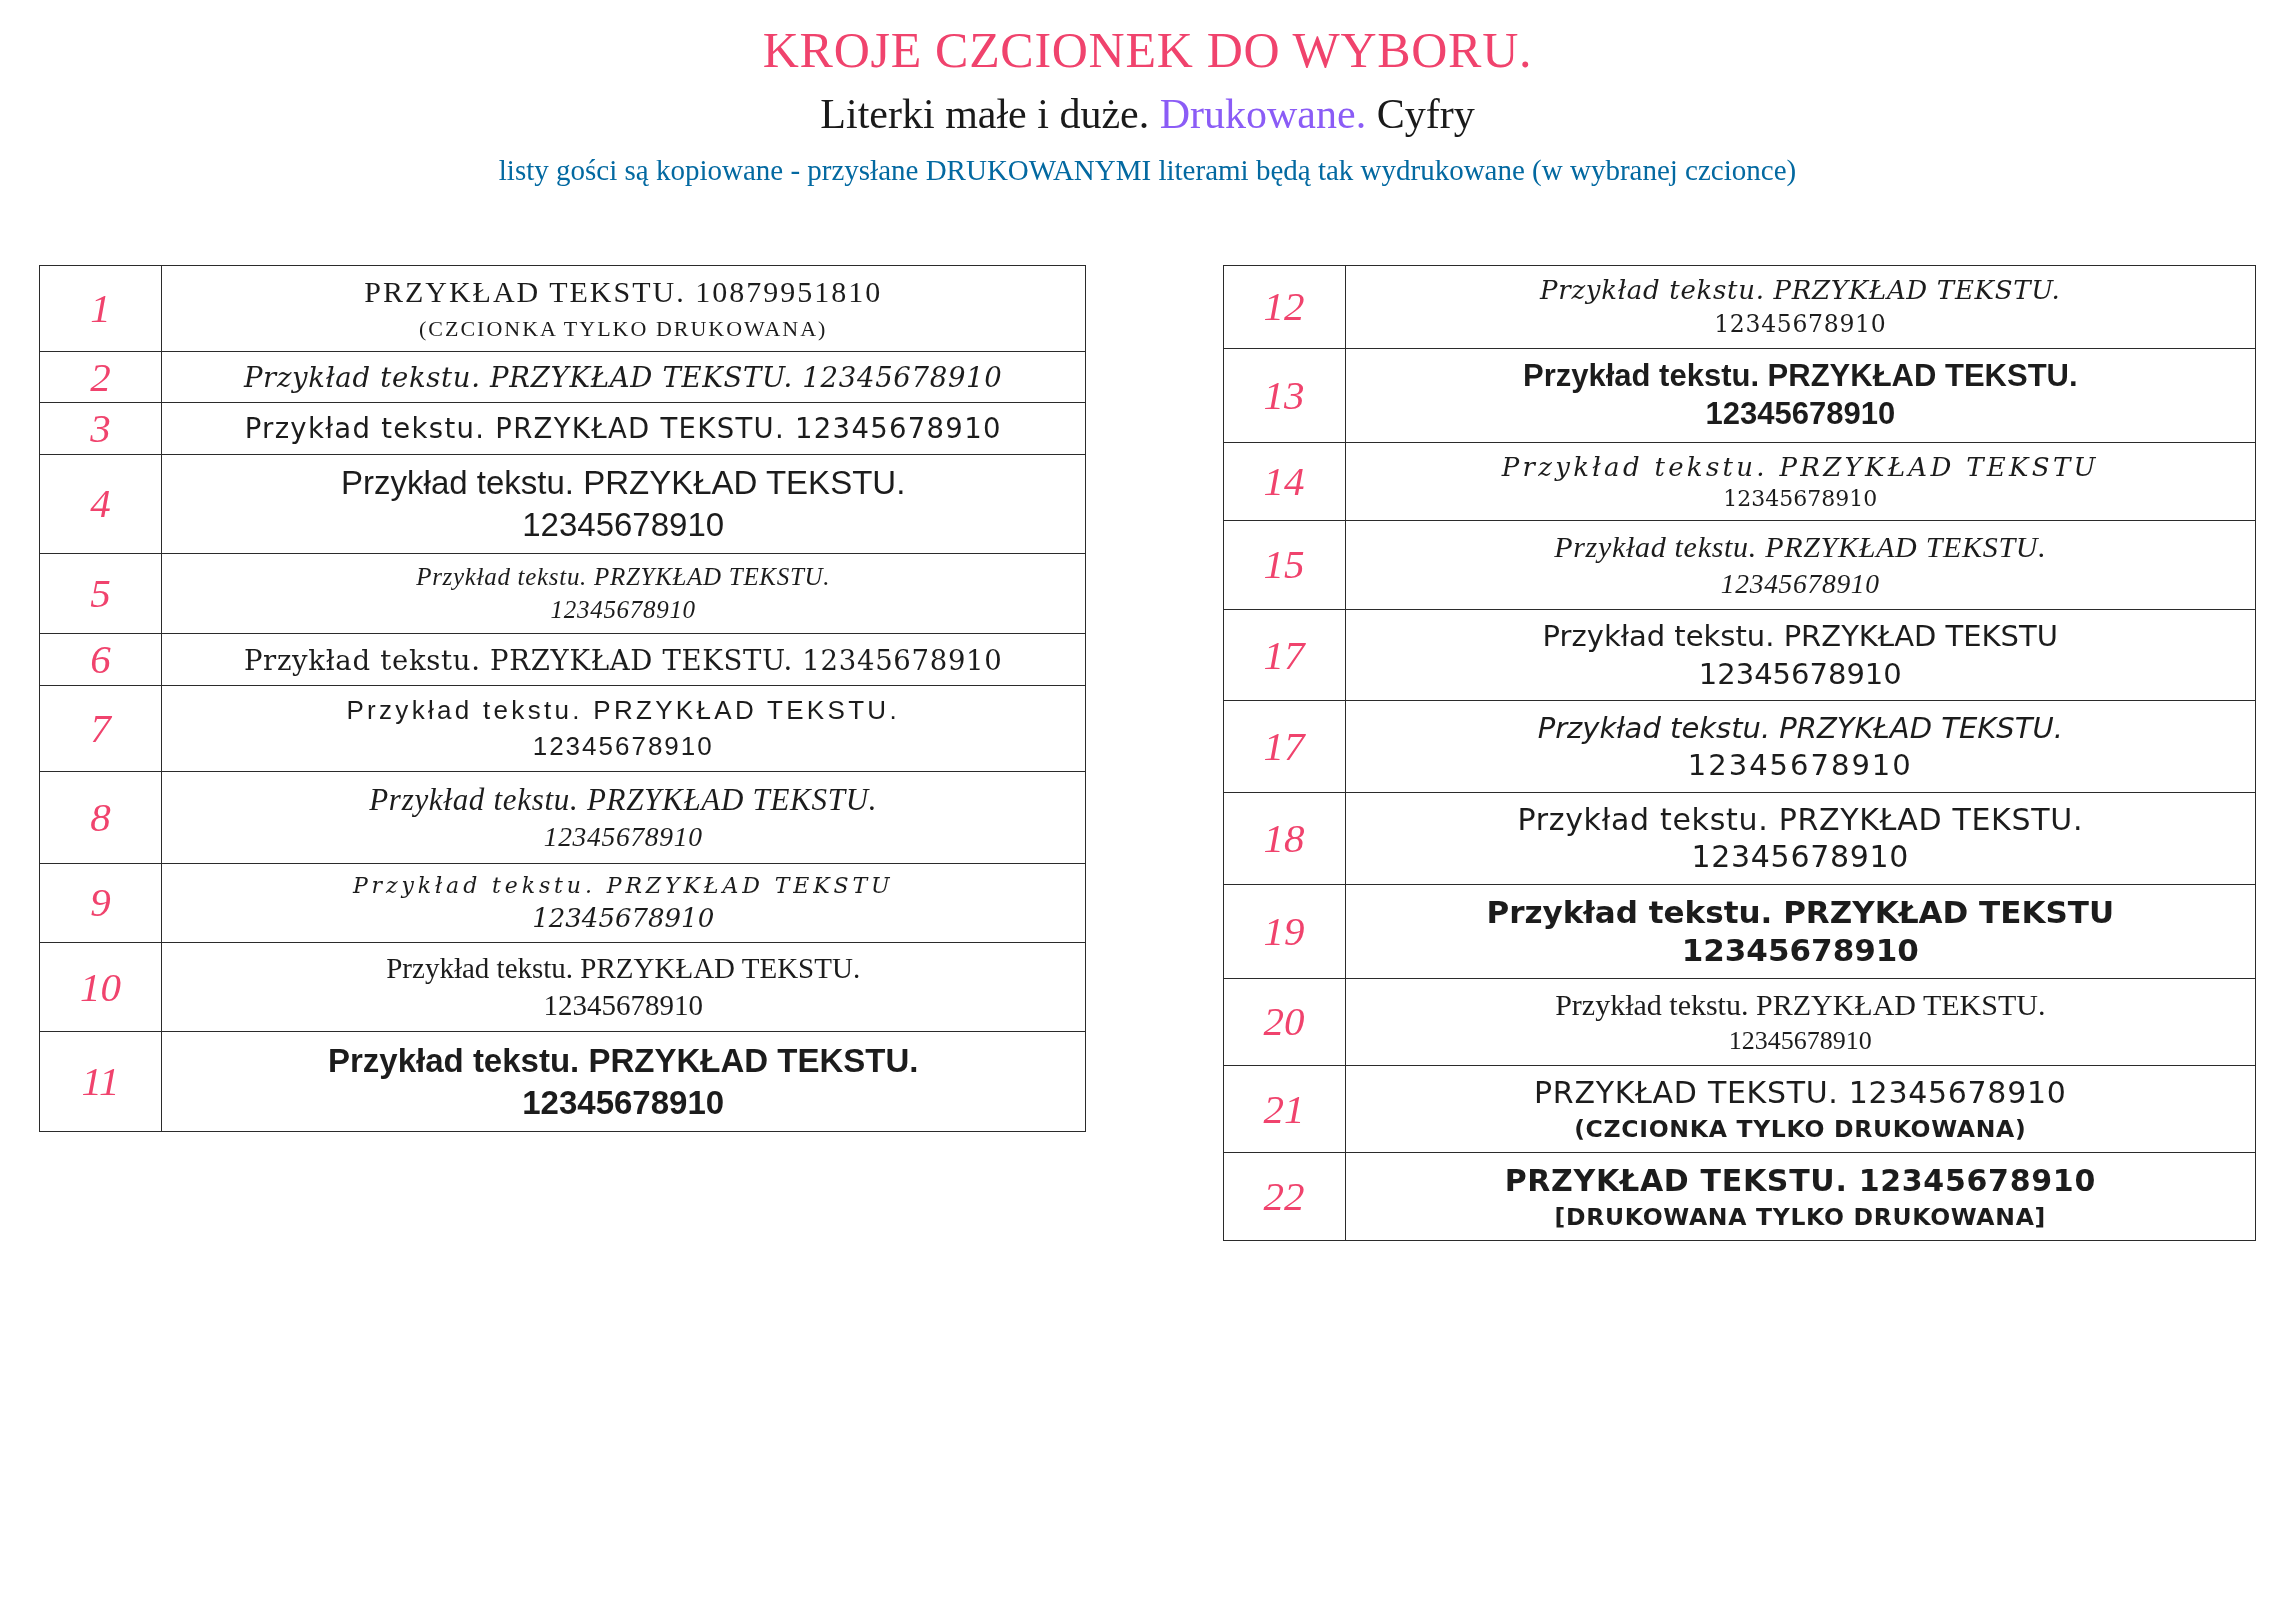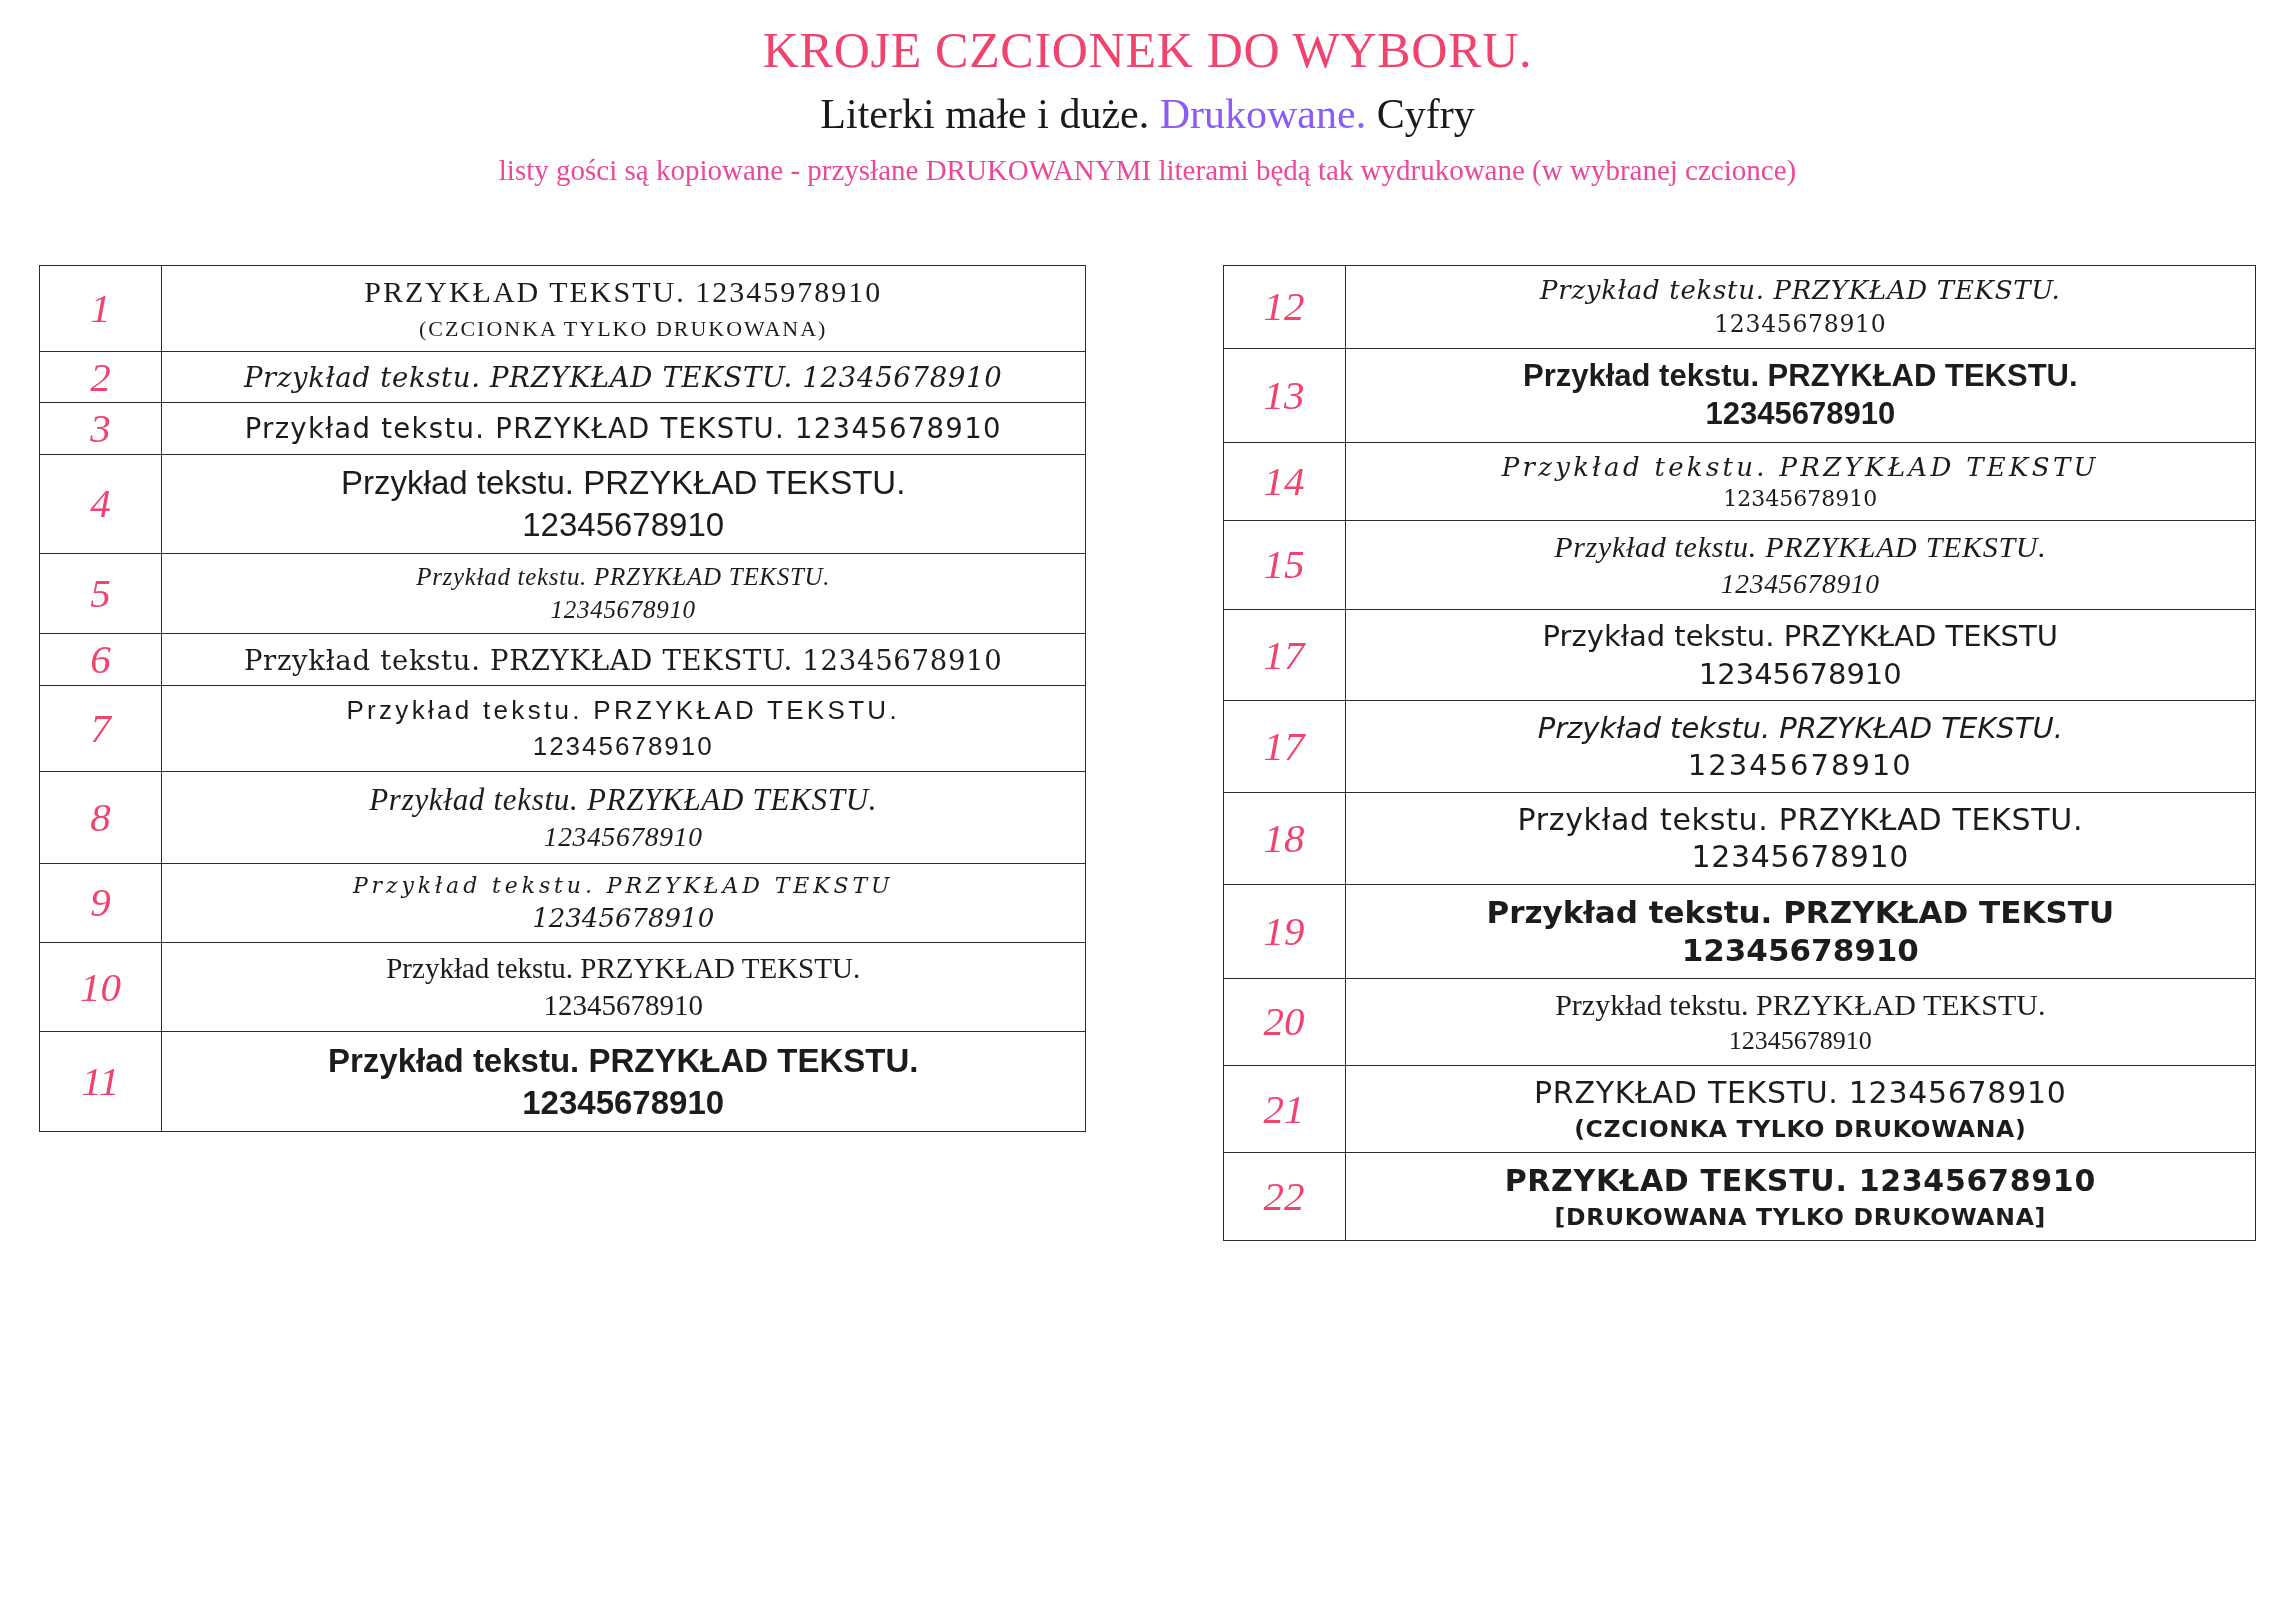--- a/index.html
+++ b/index.html
@@ -34,21 +34,21 @@
     font-size: 42px;
     margin: 14.4px 0 0 0;
     font-weight: normal;
     line-height: 1.1;
   }
   .title-sub .pink {
     color: #8b5cf6;
   }
   .title-note {
     font-size: 29px;
-    color: #ec4899;
+    color: #0369a1;
     margin: 17px 0 0 0;
     line-height: 1.15;
     font-weight: normal;
   }
 
   
   .columns {
     position: absolute;
     top: 265px;
     left: 0;
@@ -159,21 +159,21 @@
 </div>
 
 <div class="columns">
 
   <div class="table-wrap col-left">
     <table class="fonts">
       <tbody>
         <tr>
           <td class="num">1</td>
           <td class="sample s1">
-            <span class="line1">PRZYKŁAD  TEKSTU.  12345978910</span>
+            <span class="line1">PRZYKŁAD  TEKSTU.  10879951810</span>
             <span class="line2">(CZCIONKA TYLKO DRUKOWANA)</span>
           </td>
         </tr>
         <tr>
           <td class="num">2</td>
           <td class="sample s2">
             <span class="line1">Przykład tekstu. PRZYKŁAD TEKSTU. 12345678910</span>
           </td>
         </tr>
         <tr>

